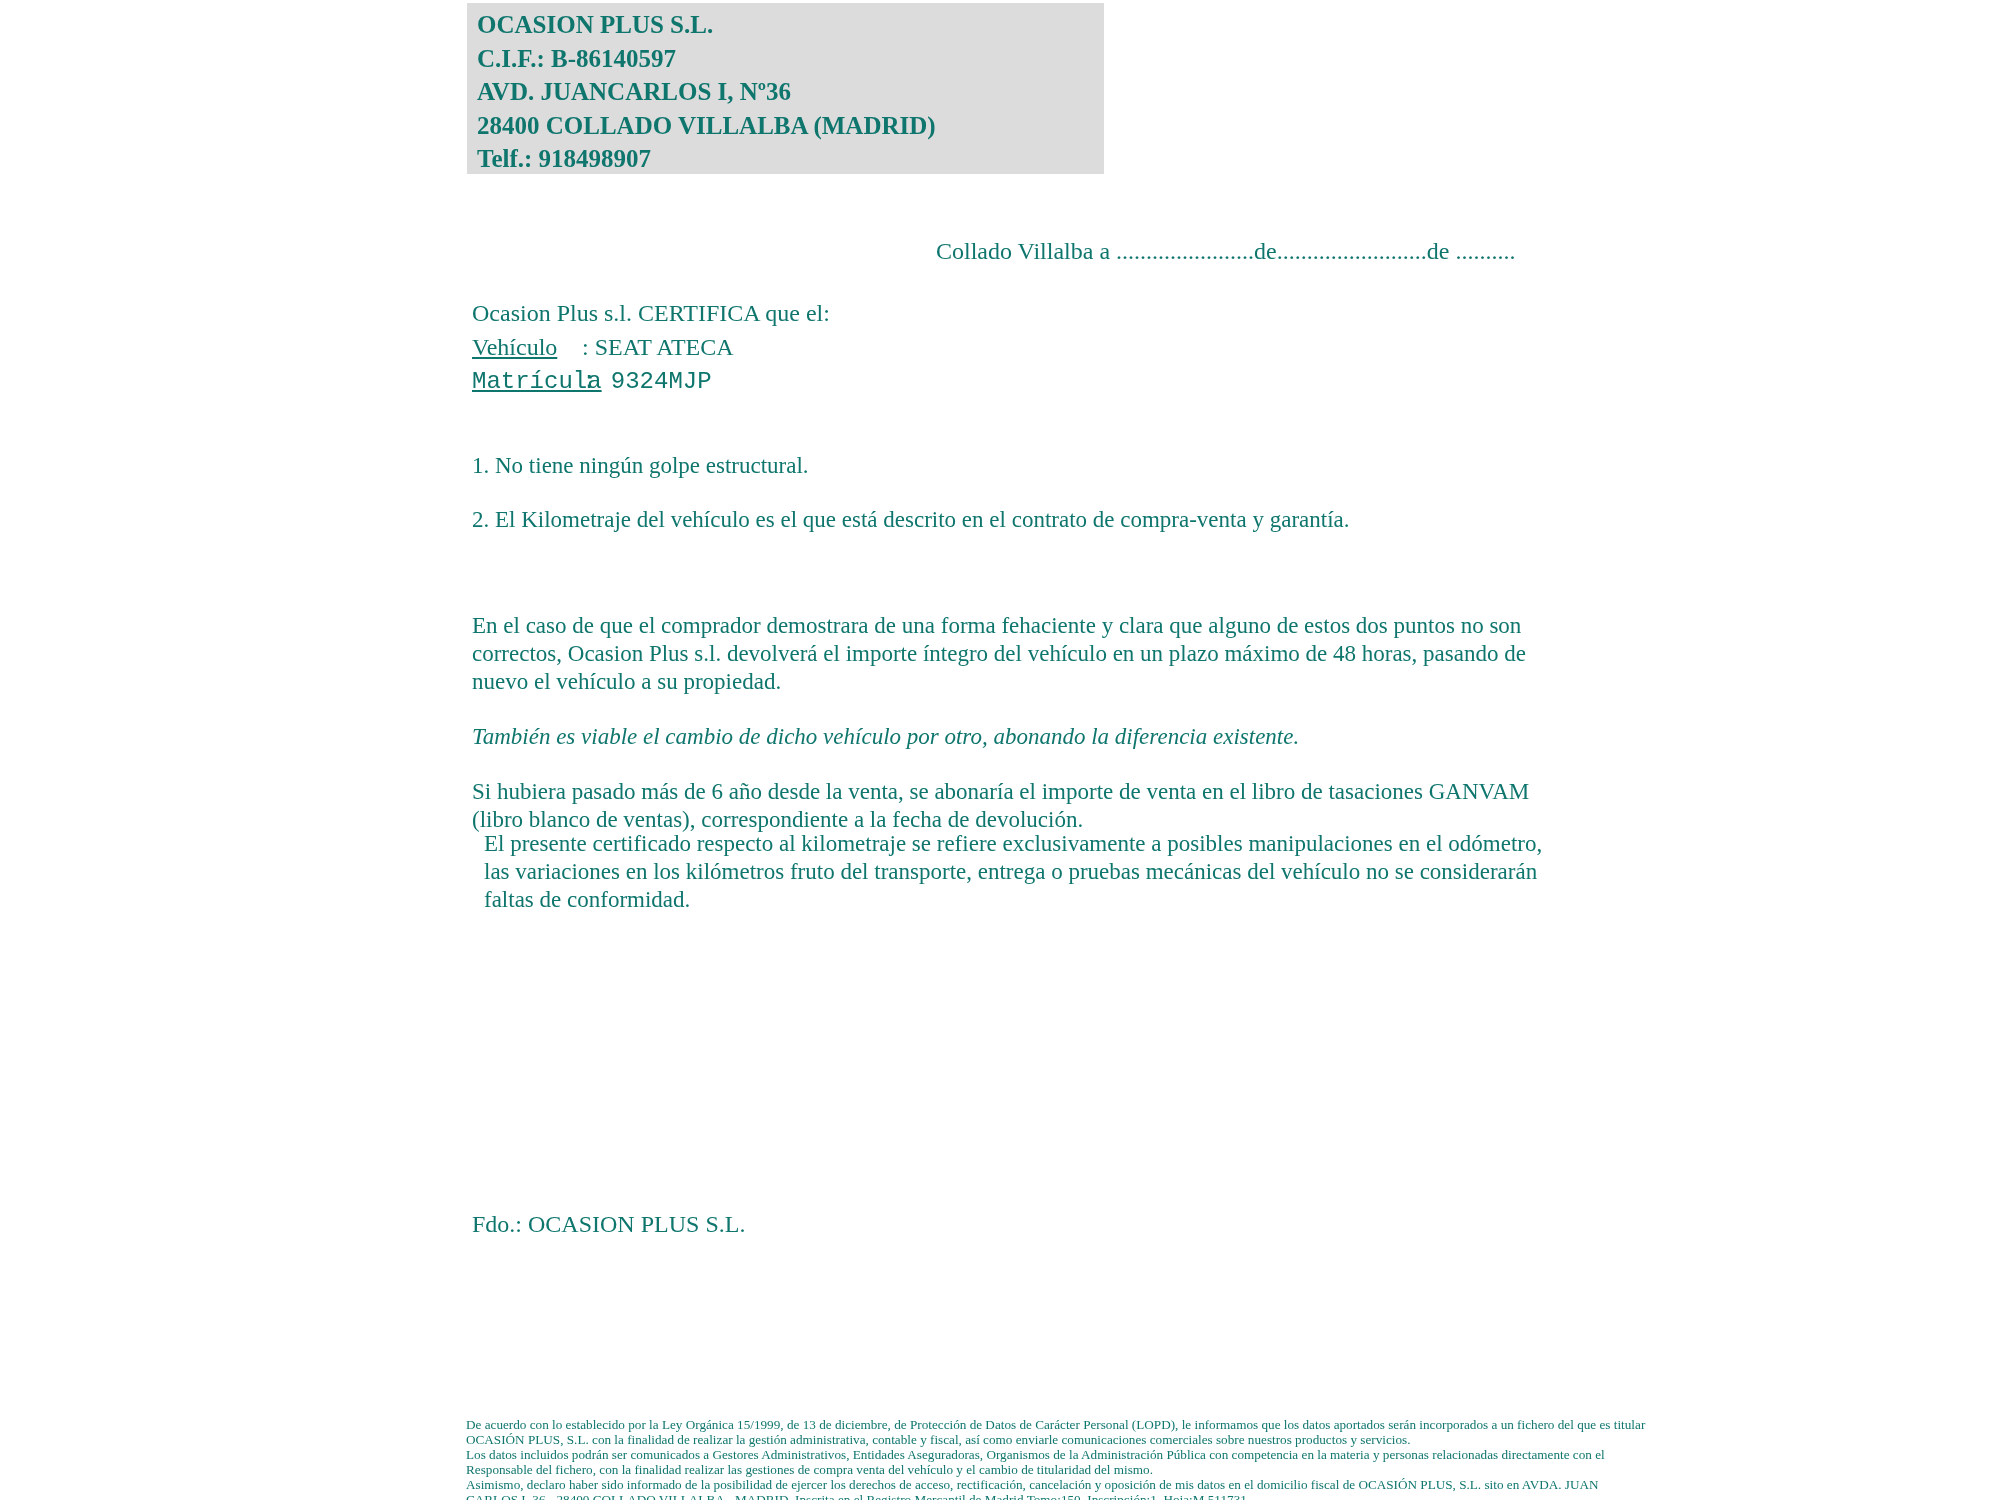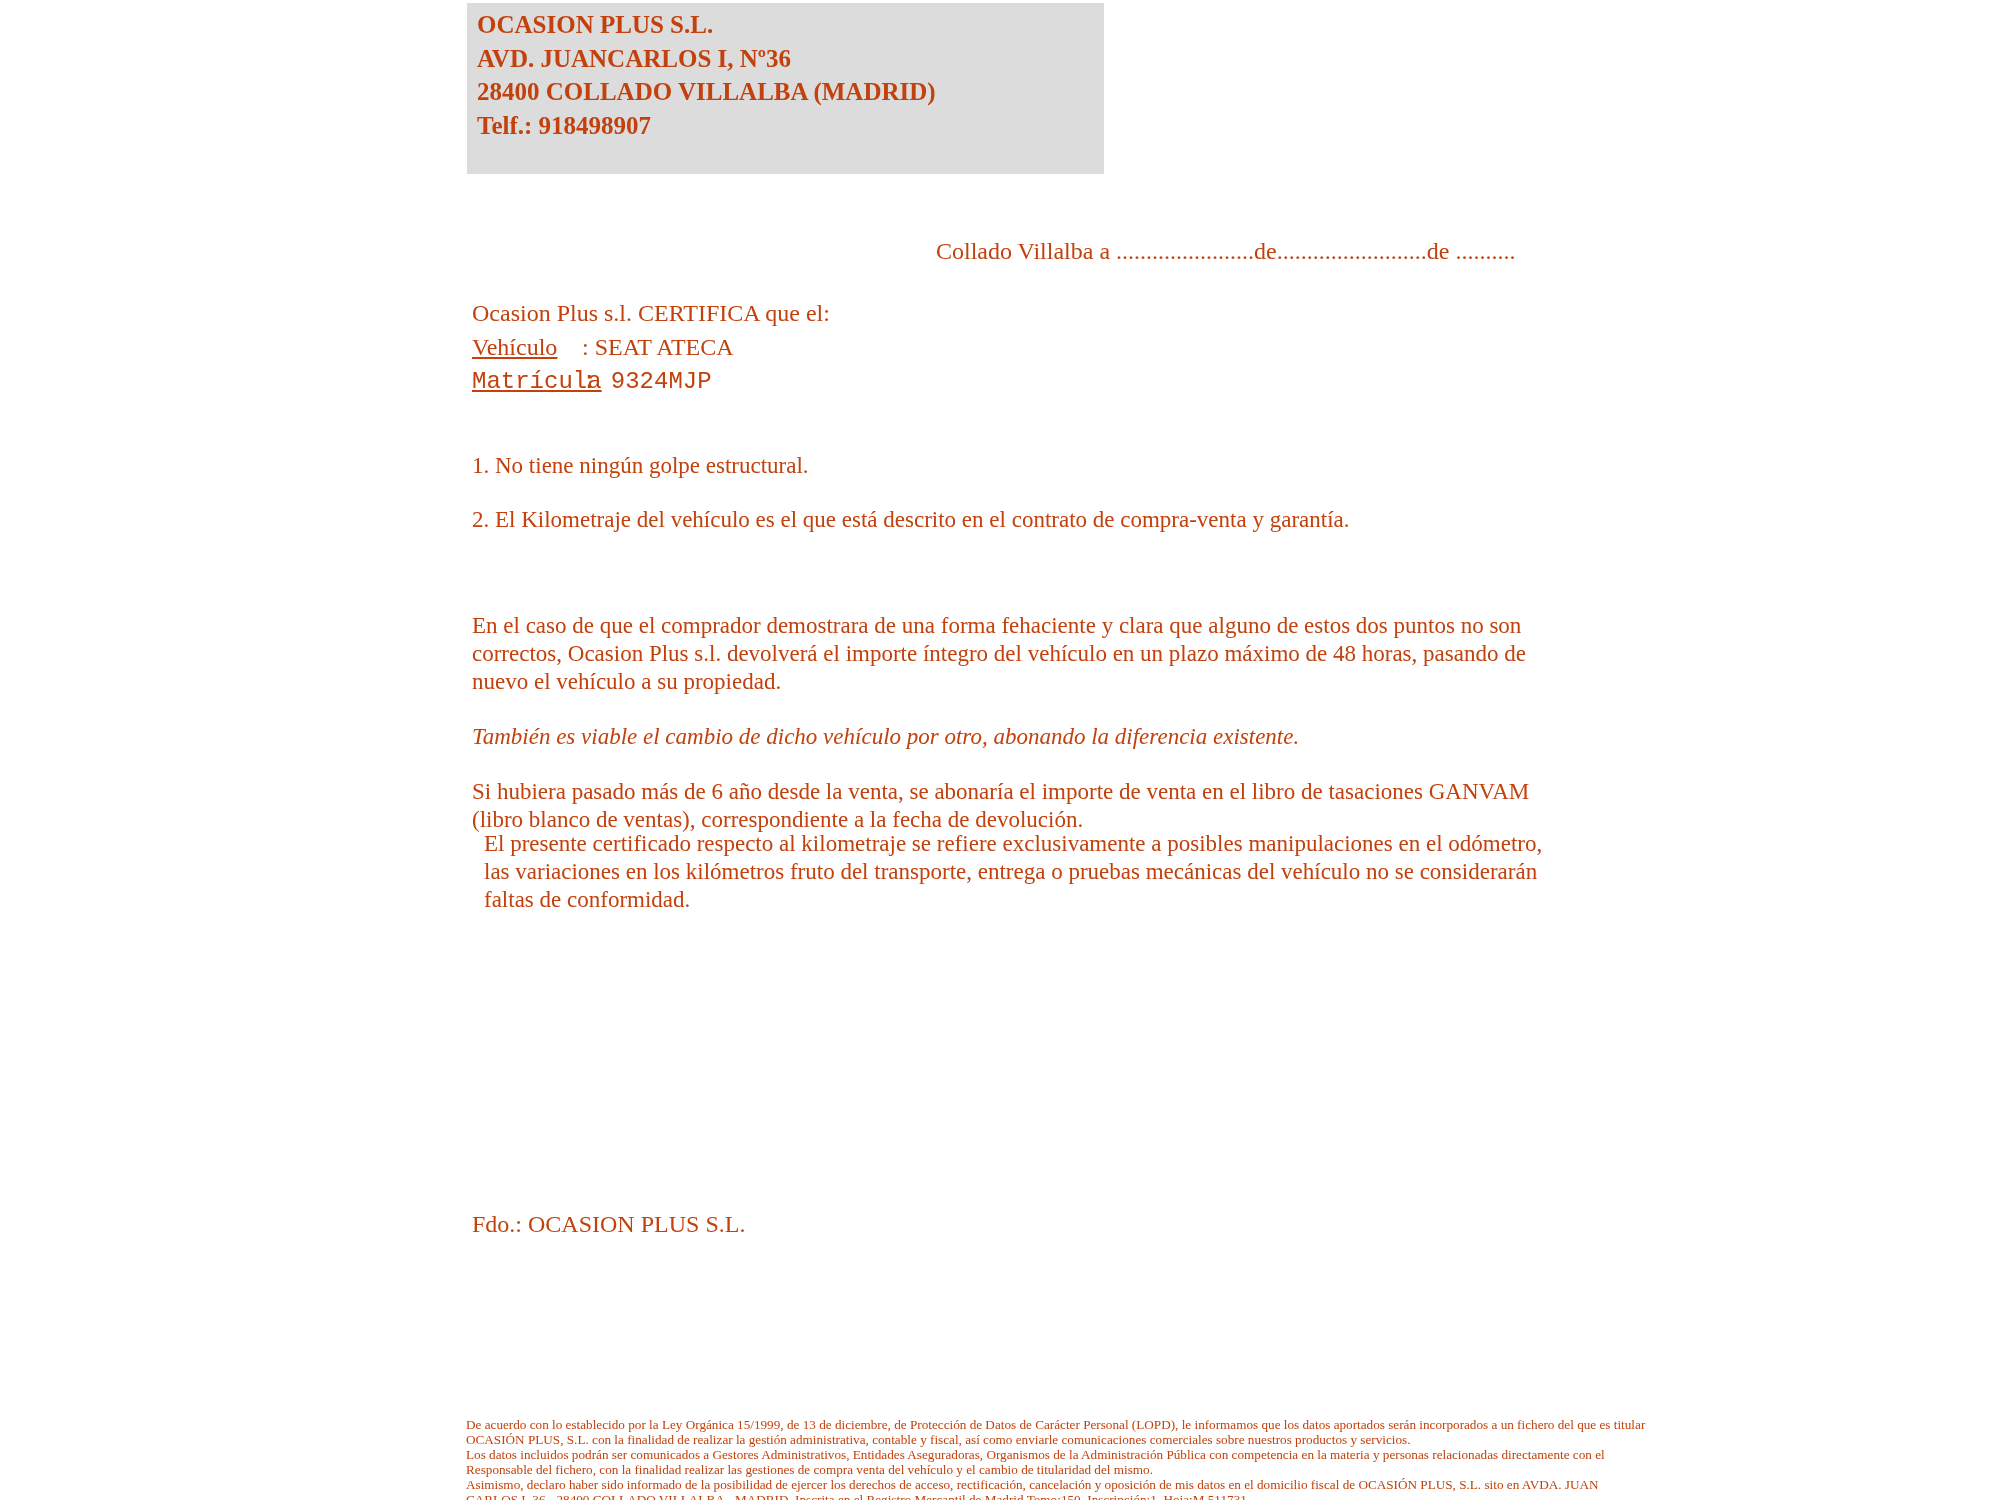--- a/index.html
+++ b/index.html
@@ -6,21 +6,21 @@
     margin: 0;
     padding: 0;
     background: #ffffff;
   }
   .page {
     position: relative;
     width: 2000px;
     height: 1500px;
     background: #ffffff;
     font-family: "Liberation Serif", "DejaVu Serif", serif;
-    color: #c2410c;
+    color: #0f766e;
     overflow: hidden;
   }
   .letterhead {
     position: absolute;
     left: 467px;
     top: 3px;
     width: 637px;
     height: 171px;
     background: #dcdcdc;
     box-sizing: border-box;
@@ -97,20 +97,21 @@
     white-space: nowrap;
   }
 </style>
 </head>
 <body>
 
 <div class="page">
 
   <div class="letterhead">
     <div>OCASION PLUS S.L.</div>
+    <div>C.I.F.: B-86140597</div>
     <div>AVD. JUANCARLOS I, Nº36</div>
     <div>28400 COLLADO VILLALBA (MADRID)</div>
     <div>Telf.: 918498907</div>
   </div>
 
   <div class="date-line">Collado Villalba a .......................de.........................de ..........</div>
 
   <div class="cert-intro">Ocasion Plus s.l. CERTIFICA que el:</div>
 
   <div class="spec-row vehicle">

